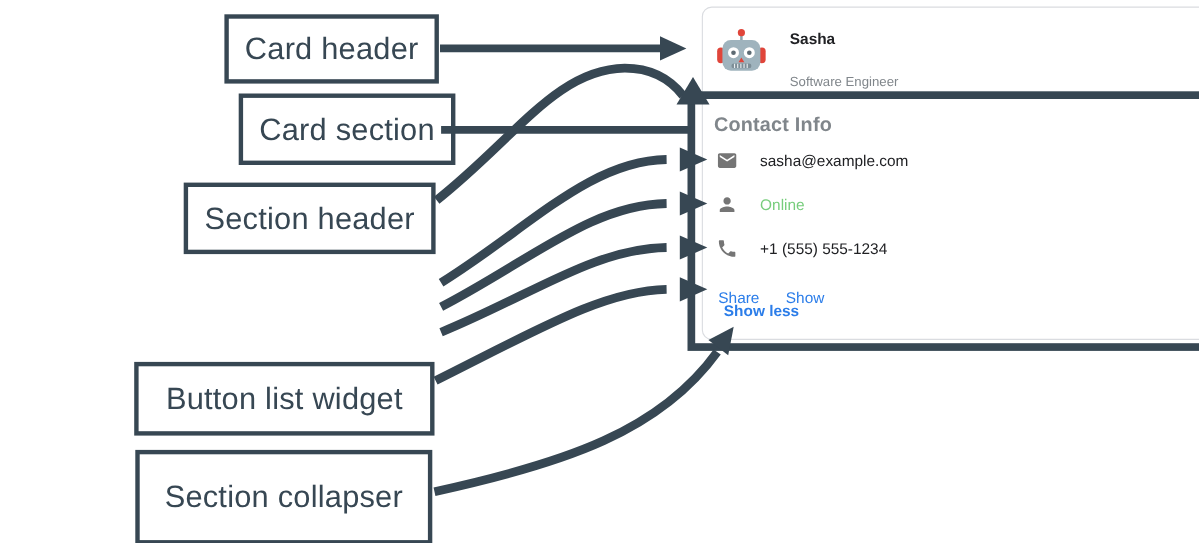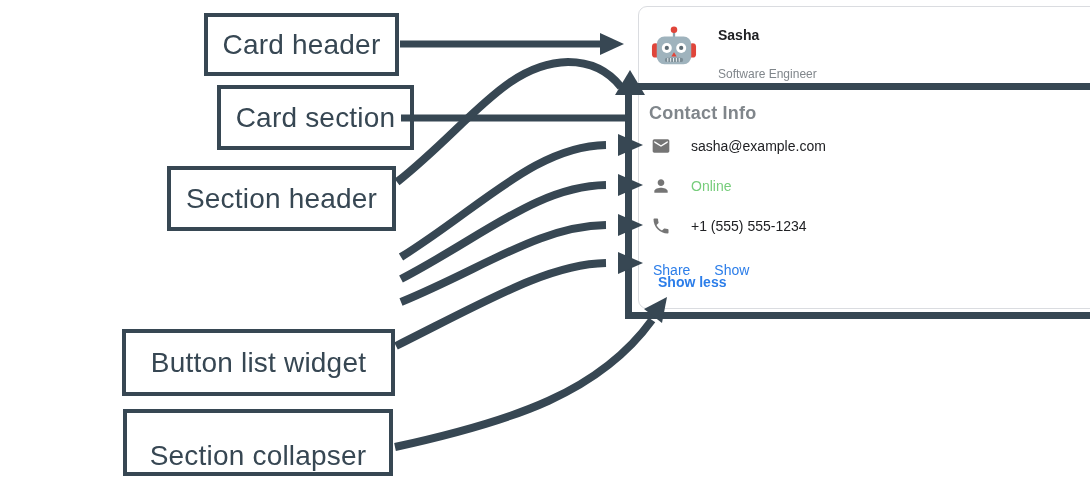--- a/index.html
+++ b/index.html
@@ -56,21 +56,21 @@
   </div>
   <div class="callout" style="left:173px;top:85px;width:197px;height:65px;text-align:right;">
     <span>Card section</span>
   </div>
   <div class="callout" style="left:123px;top:166px;width:229px;height:65px;justify-content:center;">
     <span>Section header</span>
   </div>
   <div class="callout" style="left:78px;top:329px;width:273px;height:67px;text-align:center;">
     <span>Button list widget</span>
   </div>
-  <div class="callout" style="left:79px;top:409px;width:270px;height:67px;align-items:flex-end;">
+  <div class="callout" style="left:79px;top:409px;width:270px;height:86px;">
     <span>Section collapser</span>
   </div>
 
   <div class="card">
     <div class="card-header">
       <svg class="avatar" viewBox="0 0 48 48">
         <rect x="1" y="21" width="7" height="15" rx="3.5" fill="#e0453a"></rect>
         <rect x="40" y="21" width="7" height="15" rx="3.5" fill="#e0453a"></rect>
         <rect x="22.8" y="9" width="2.4" height="8" fill="#8fa3ad"></rect>
         <circle cx="24" cy="7" r="3.4" fill="#e0453a"></circle>

